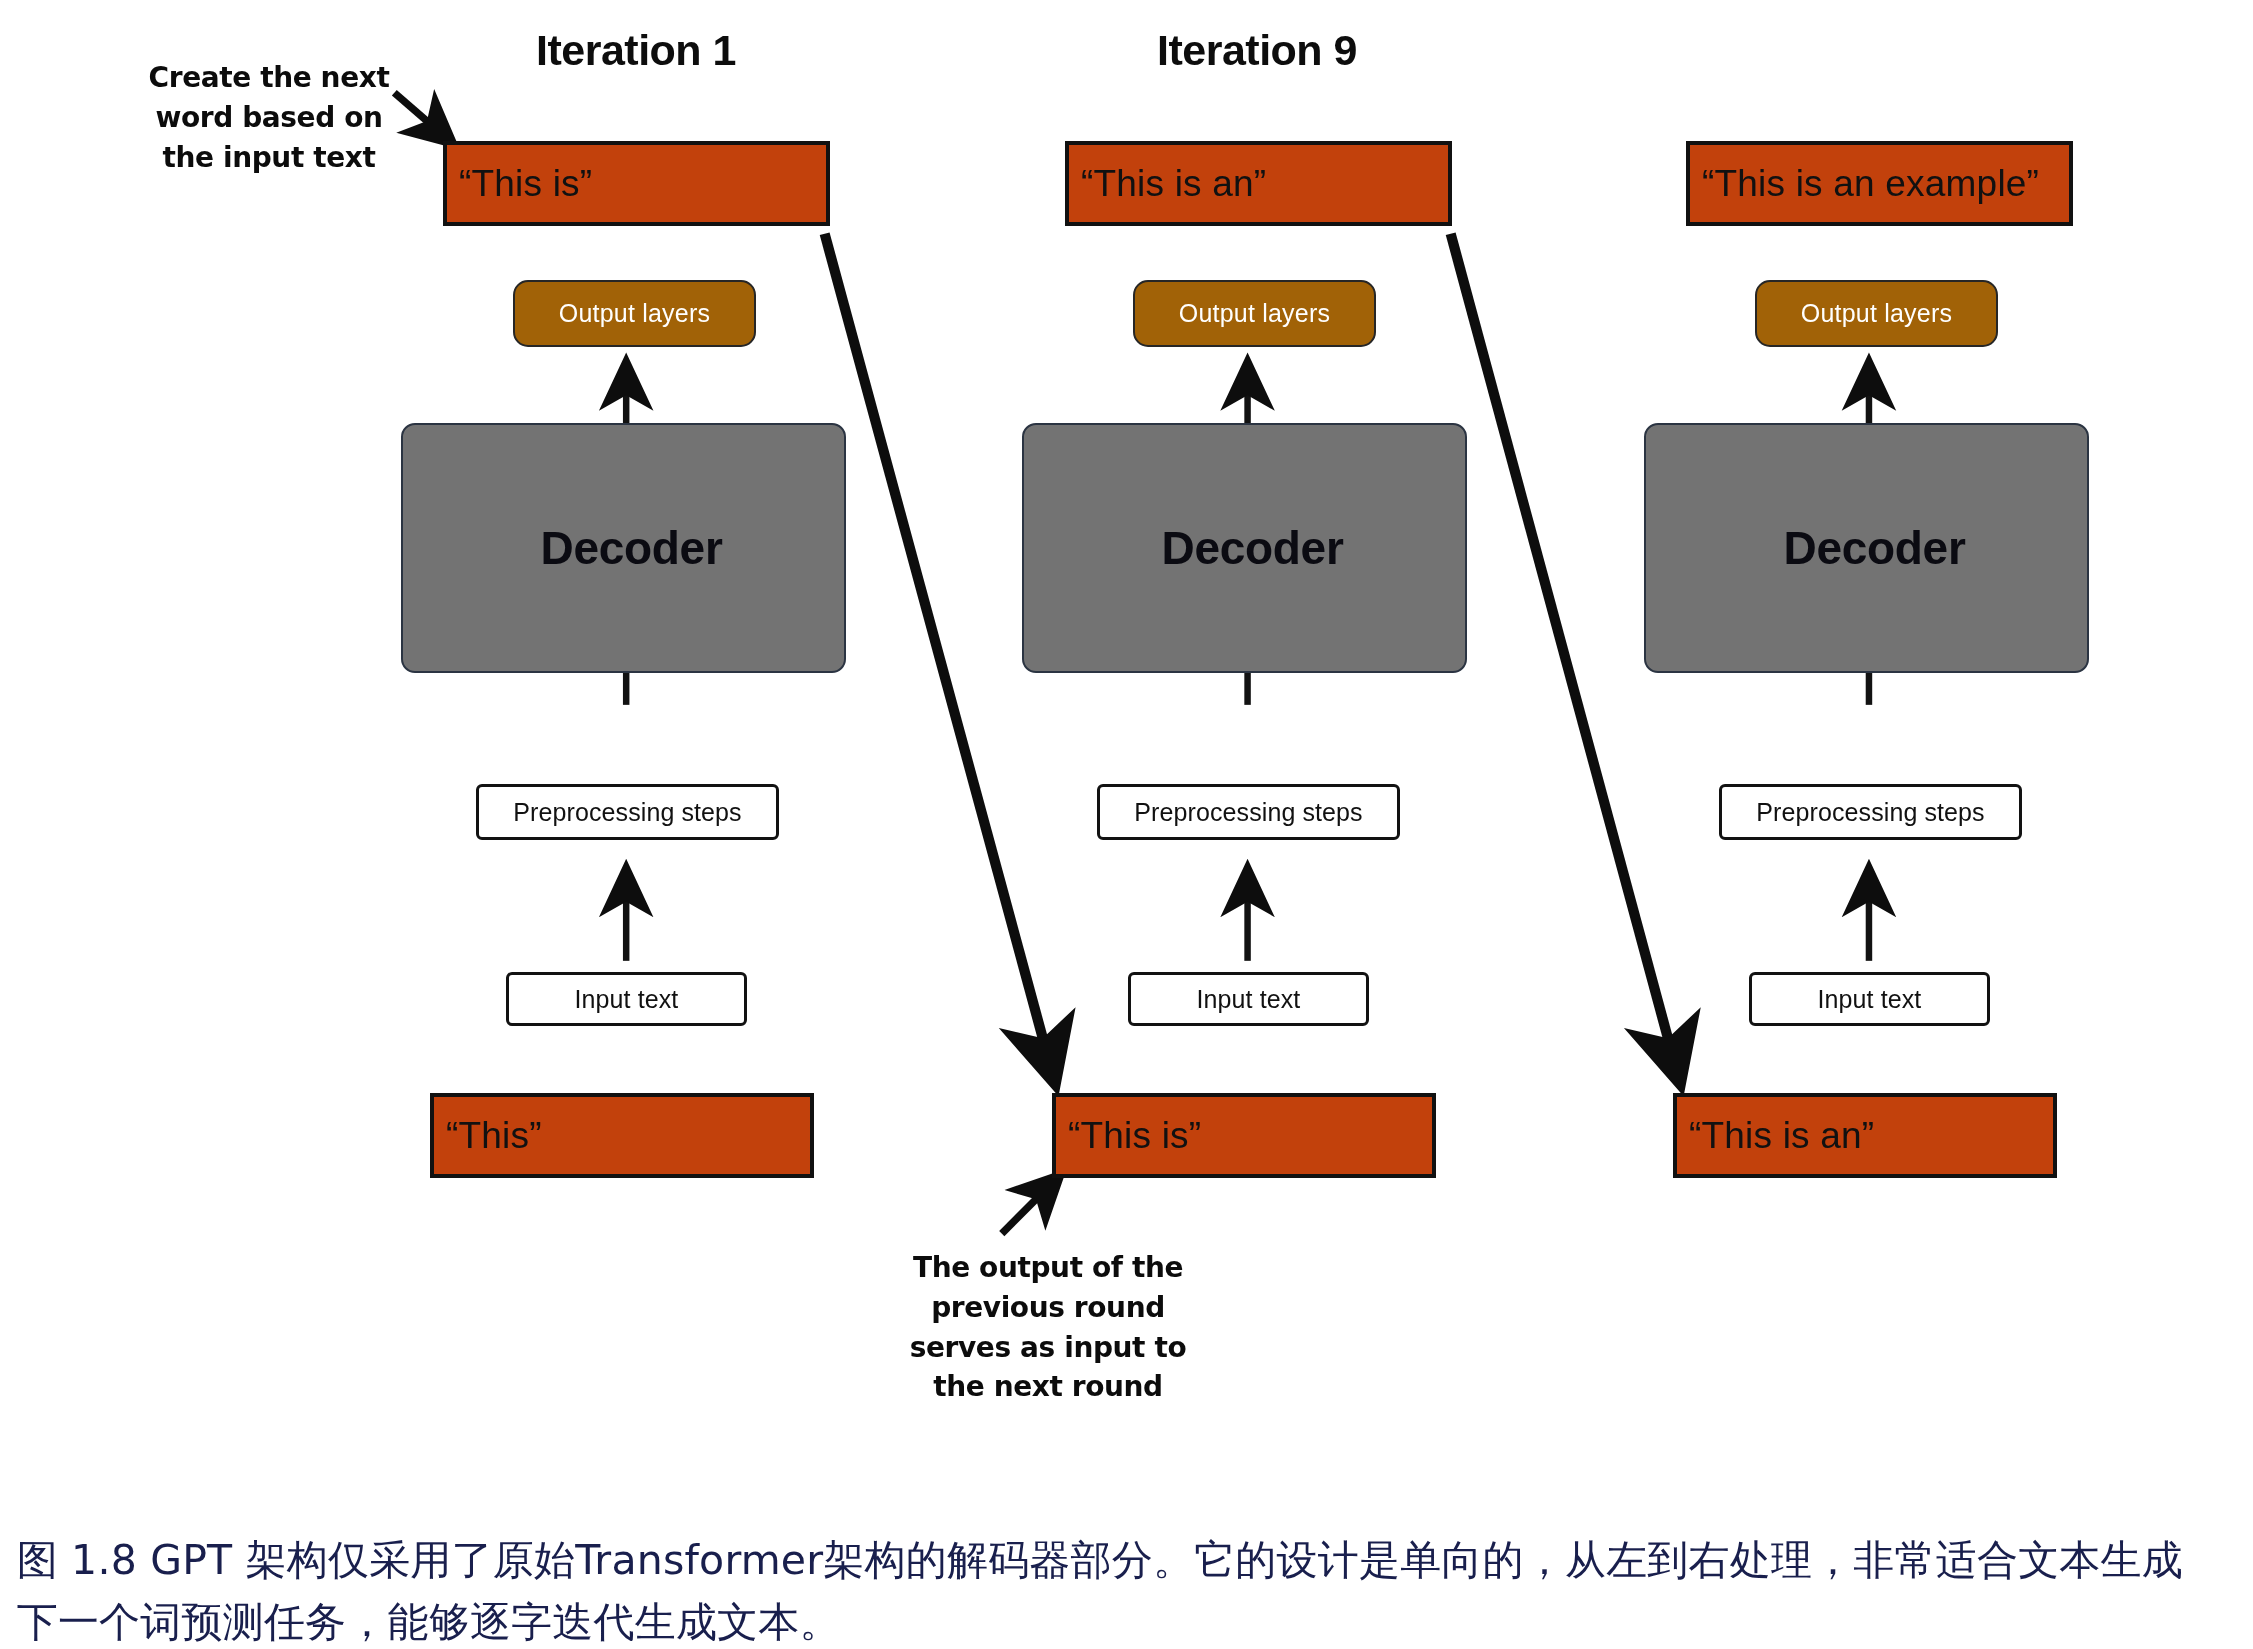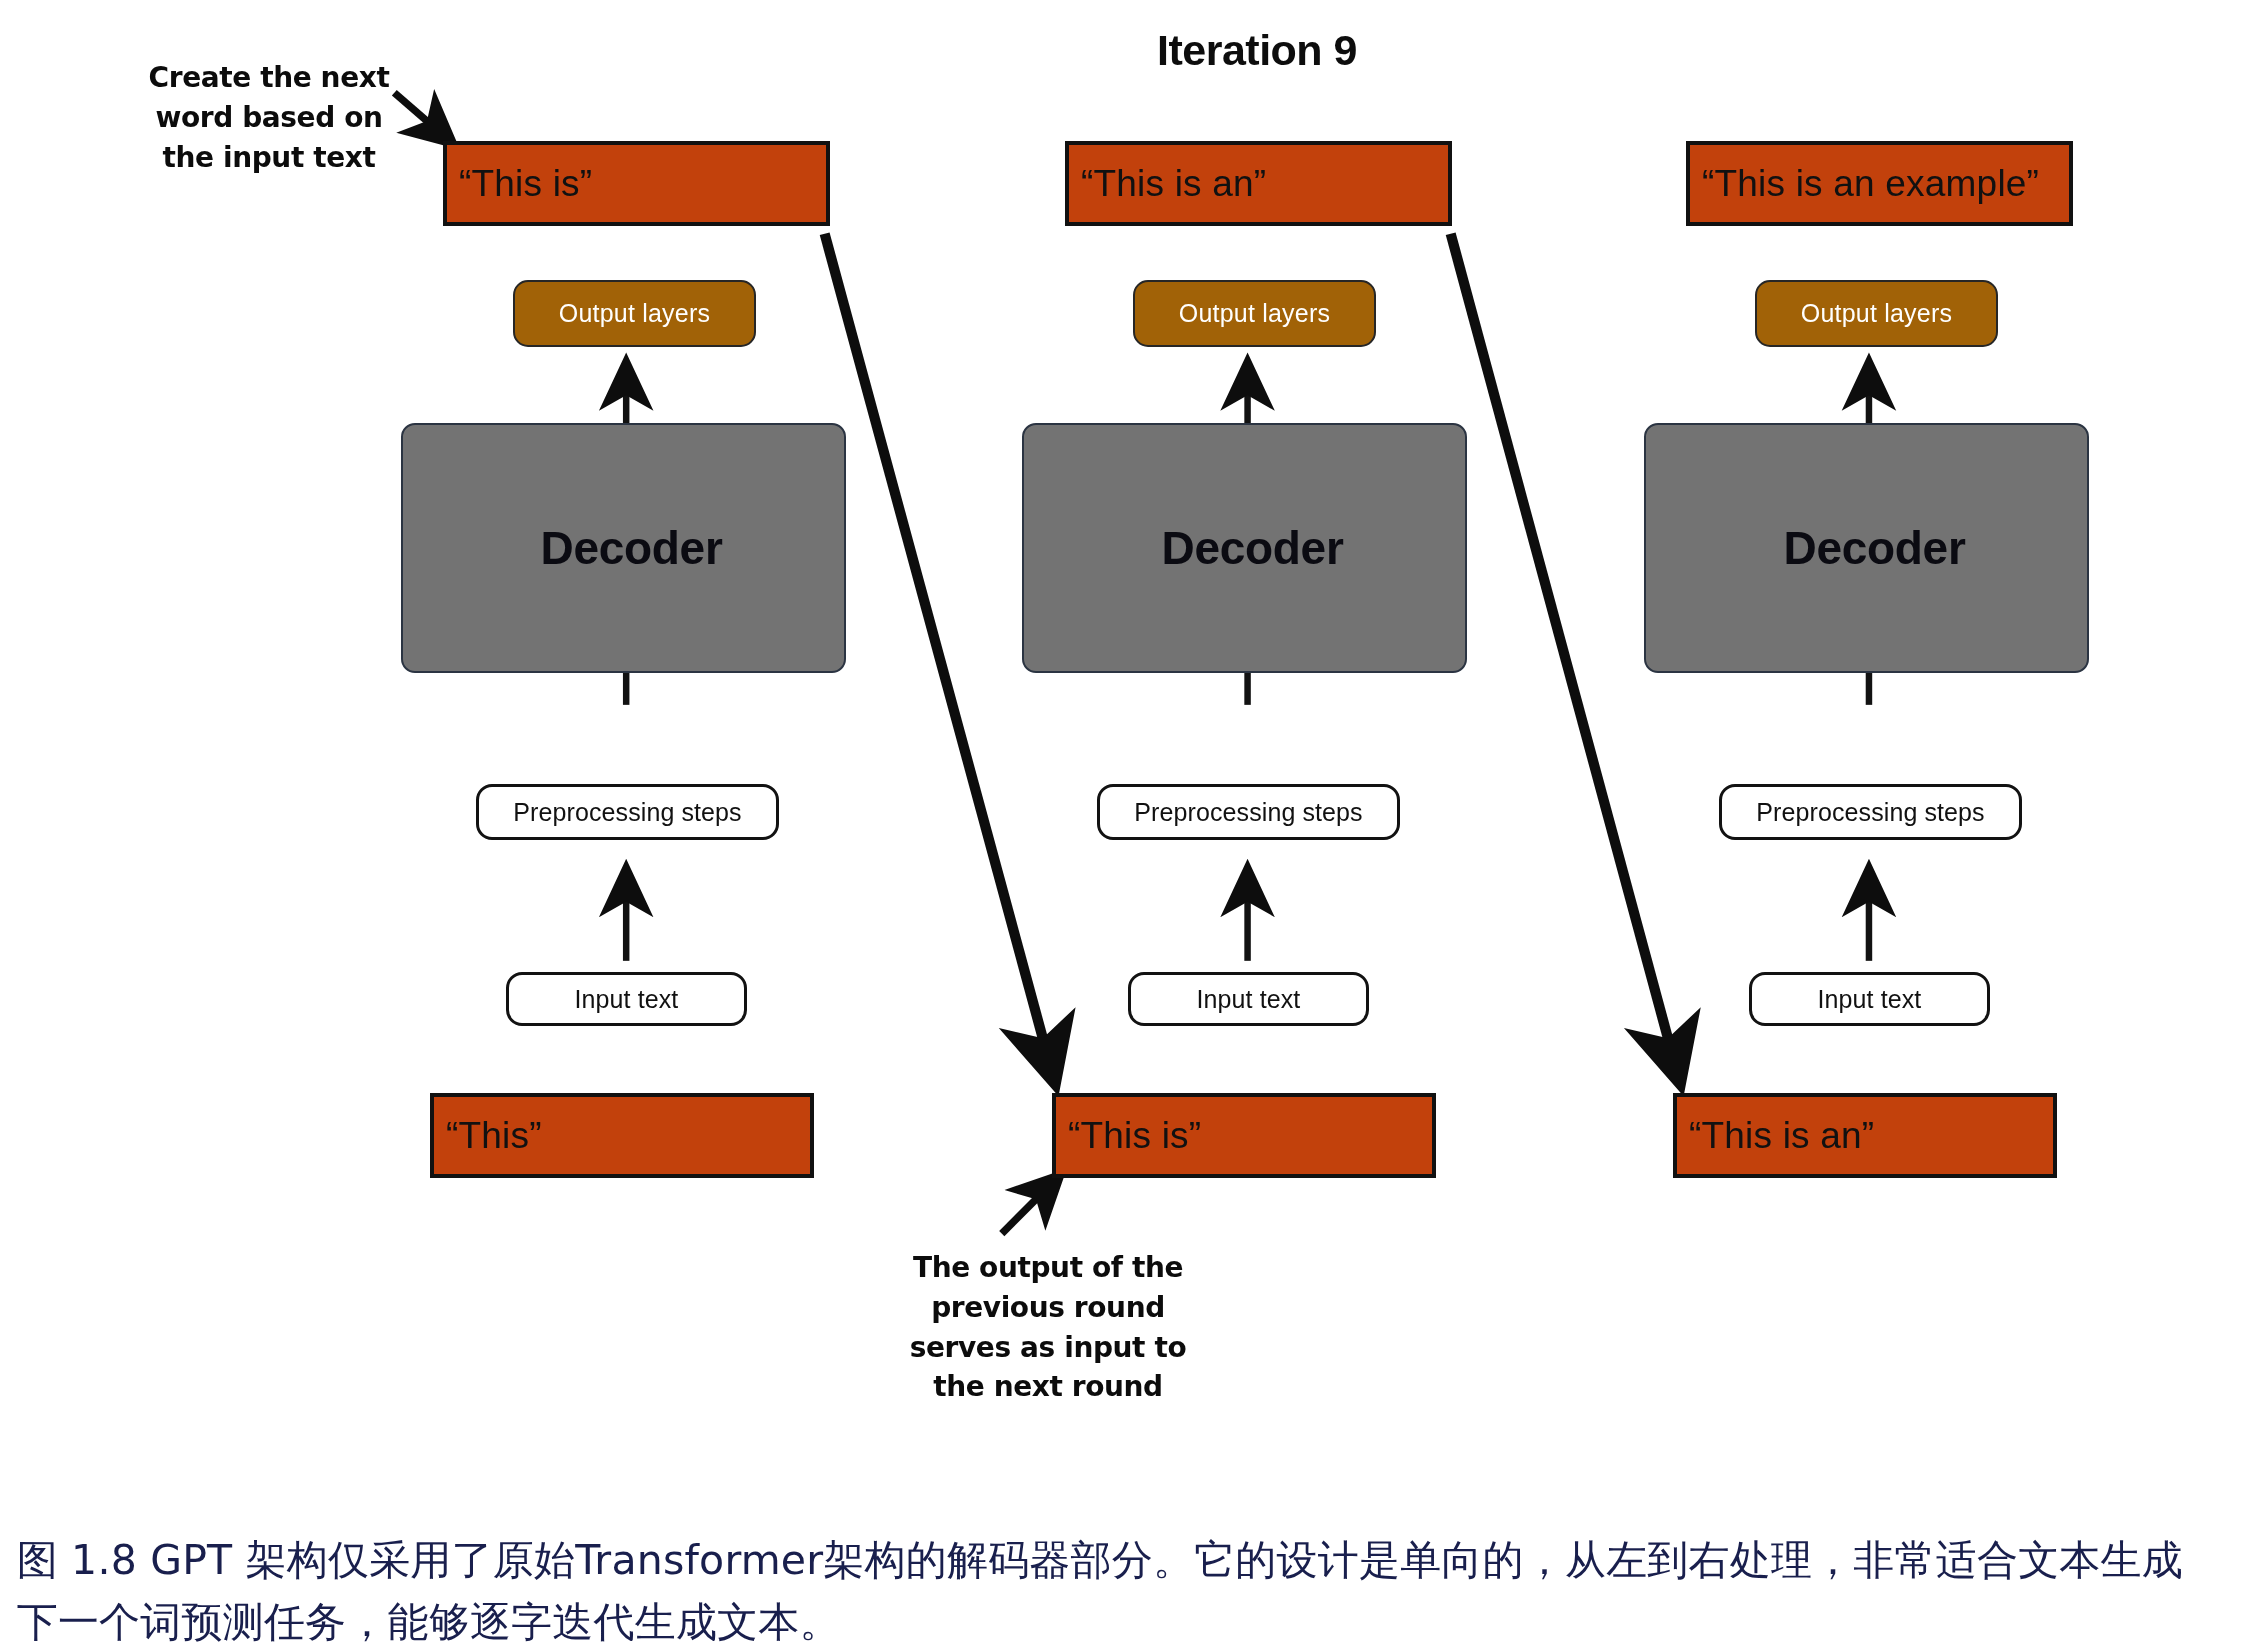--- a/index.html
+++ b/index.html
@@ -68,21 +68,21 @@
     font-weight: bold;
     color: #0b0b12;
     letter-spacing: -0.3px;
     padding-left: 16px;
   }
 
   
   .pill {
     background: #ffffff;
     border: 3.7px solid #121212;
-    border-radius: 16px;
+    border-radius: 6px;
     display: flex;
     align-items: center;
     justify-content: center;
     font-size: 25px;
     color: #111111;
     letter-spacing: 0.1px;
   }
 
   
   .annotation {
@@ -147,20 +147,21 @@
 
     <line x1="889" y1="252" x2="1136" y2="1163" stroke="#0d0d0d" stroke-width="11" marker-end="url(#ah)"></line>
     <line x1="1564" y1="252" x2="1810" y2="1163" stroke="#0d0d0d" stroke-width="11" marker-end="url(#ah)"></line>
 
     <line x1="425" y1="100" x2="485" y2="152" stroke="#0d0d0d" stroke-width="8" marker-end="url(#ah)"></line>
     <line x1="1080" y1="1330" x2="1140" y2="1270" stroke="#0d0d0d" stroke-width="8" marker-end="url(#ah)"></line>
   </svg>
 
   <div class="abs annotation" style="left:130px; top:58px; width:278px;">Create the next word based on the input text</div>
 
+  <div class="abs iter-title" style="left:441px; top:26px; width:390px;">Iteration 1</div>
 
   <div class="abs text-box" style="left:443px; top:141px; width:387px; height:85px;">“This is”</div>
 
   <div class="abs output-layers" style="left:513px; top:280px; width:243px; height:67px;">Output layers</div>
 
   <div class="abs decoder" style="left:401px; top:423px; width:445px; height:250px;">Decoder</div>
 
   <div class="abs pill" style="left:476px; top:784px; width:303px; height:56px;">Preprocessing steps</div>
 
   <div class="abs pill" style="left:506px; top:972px; width:241px; height:54px;">Input text</div>

